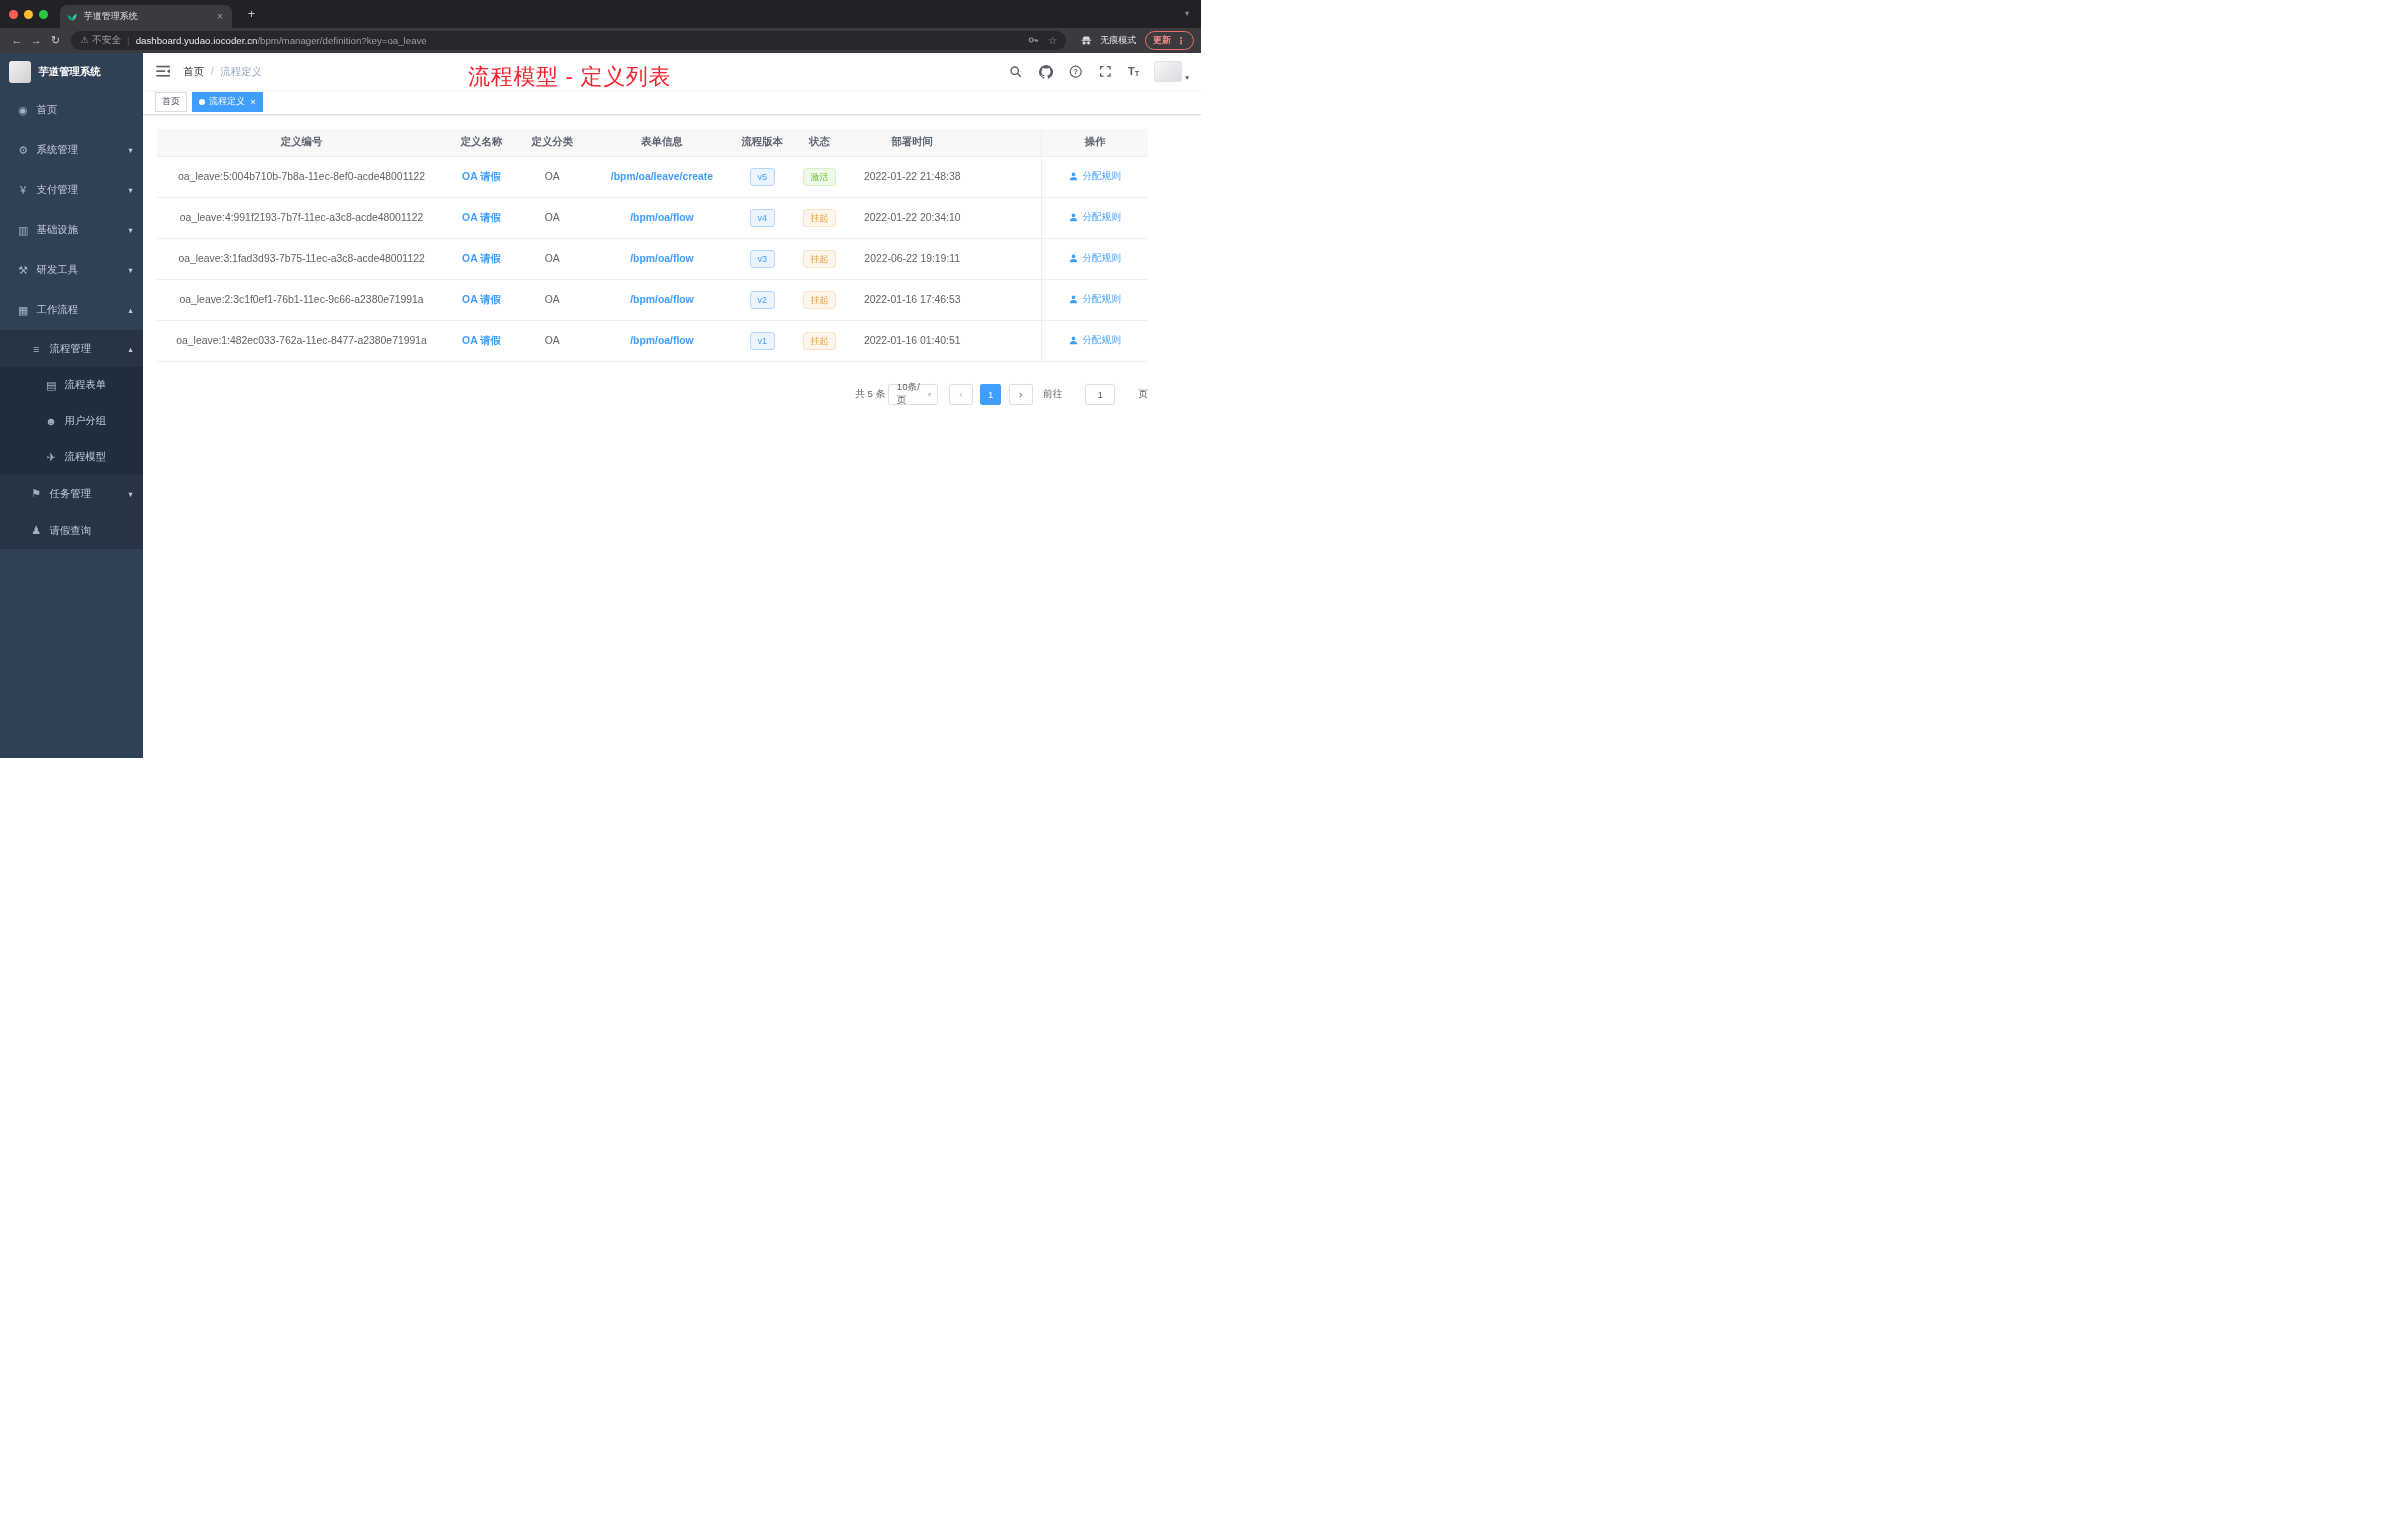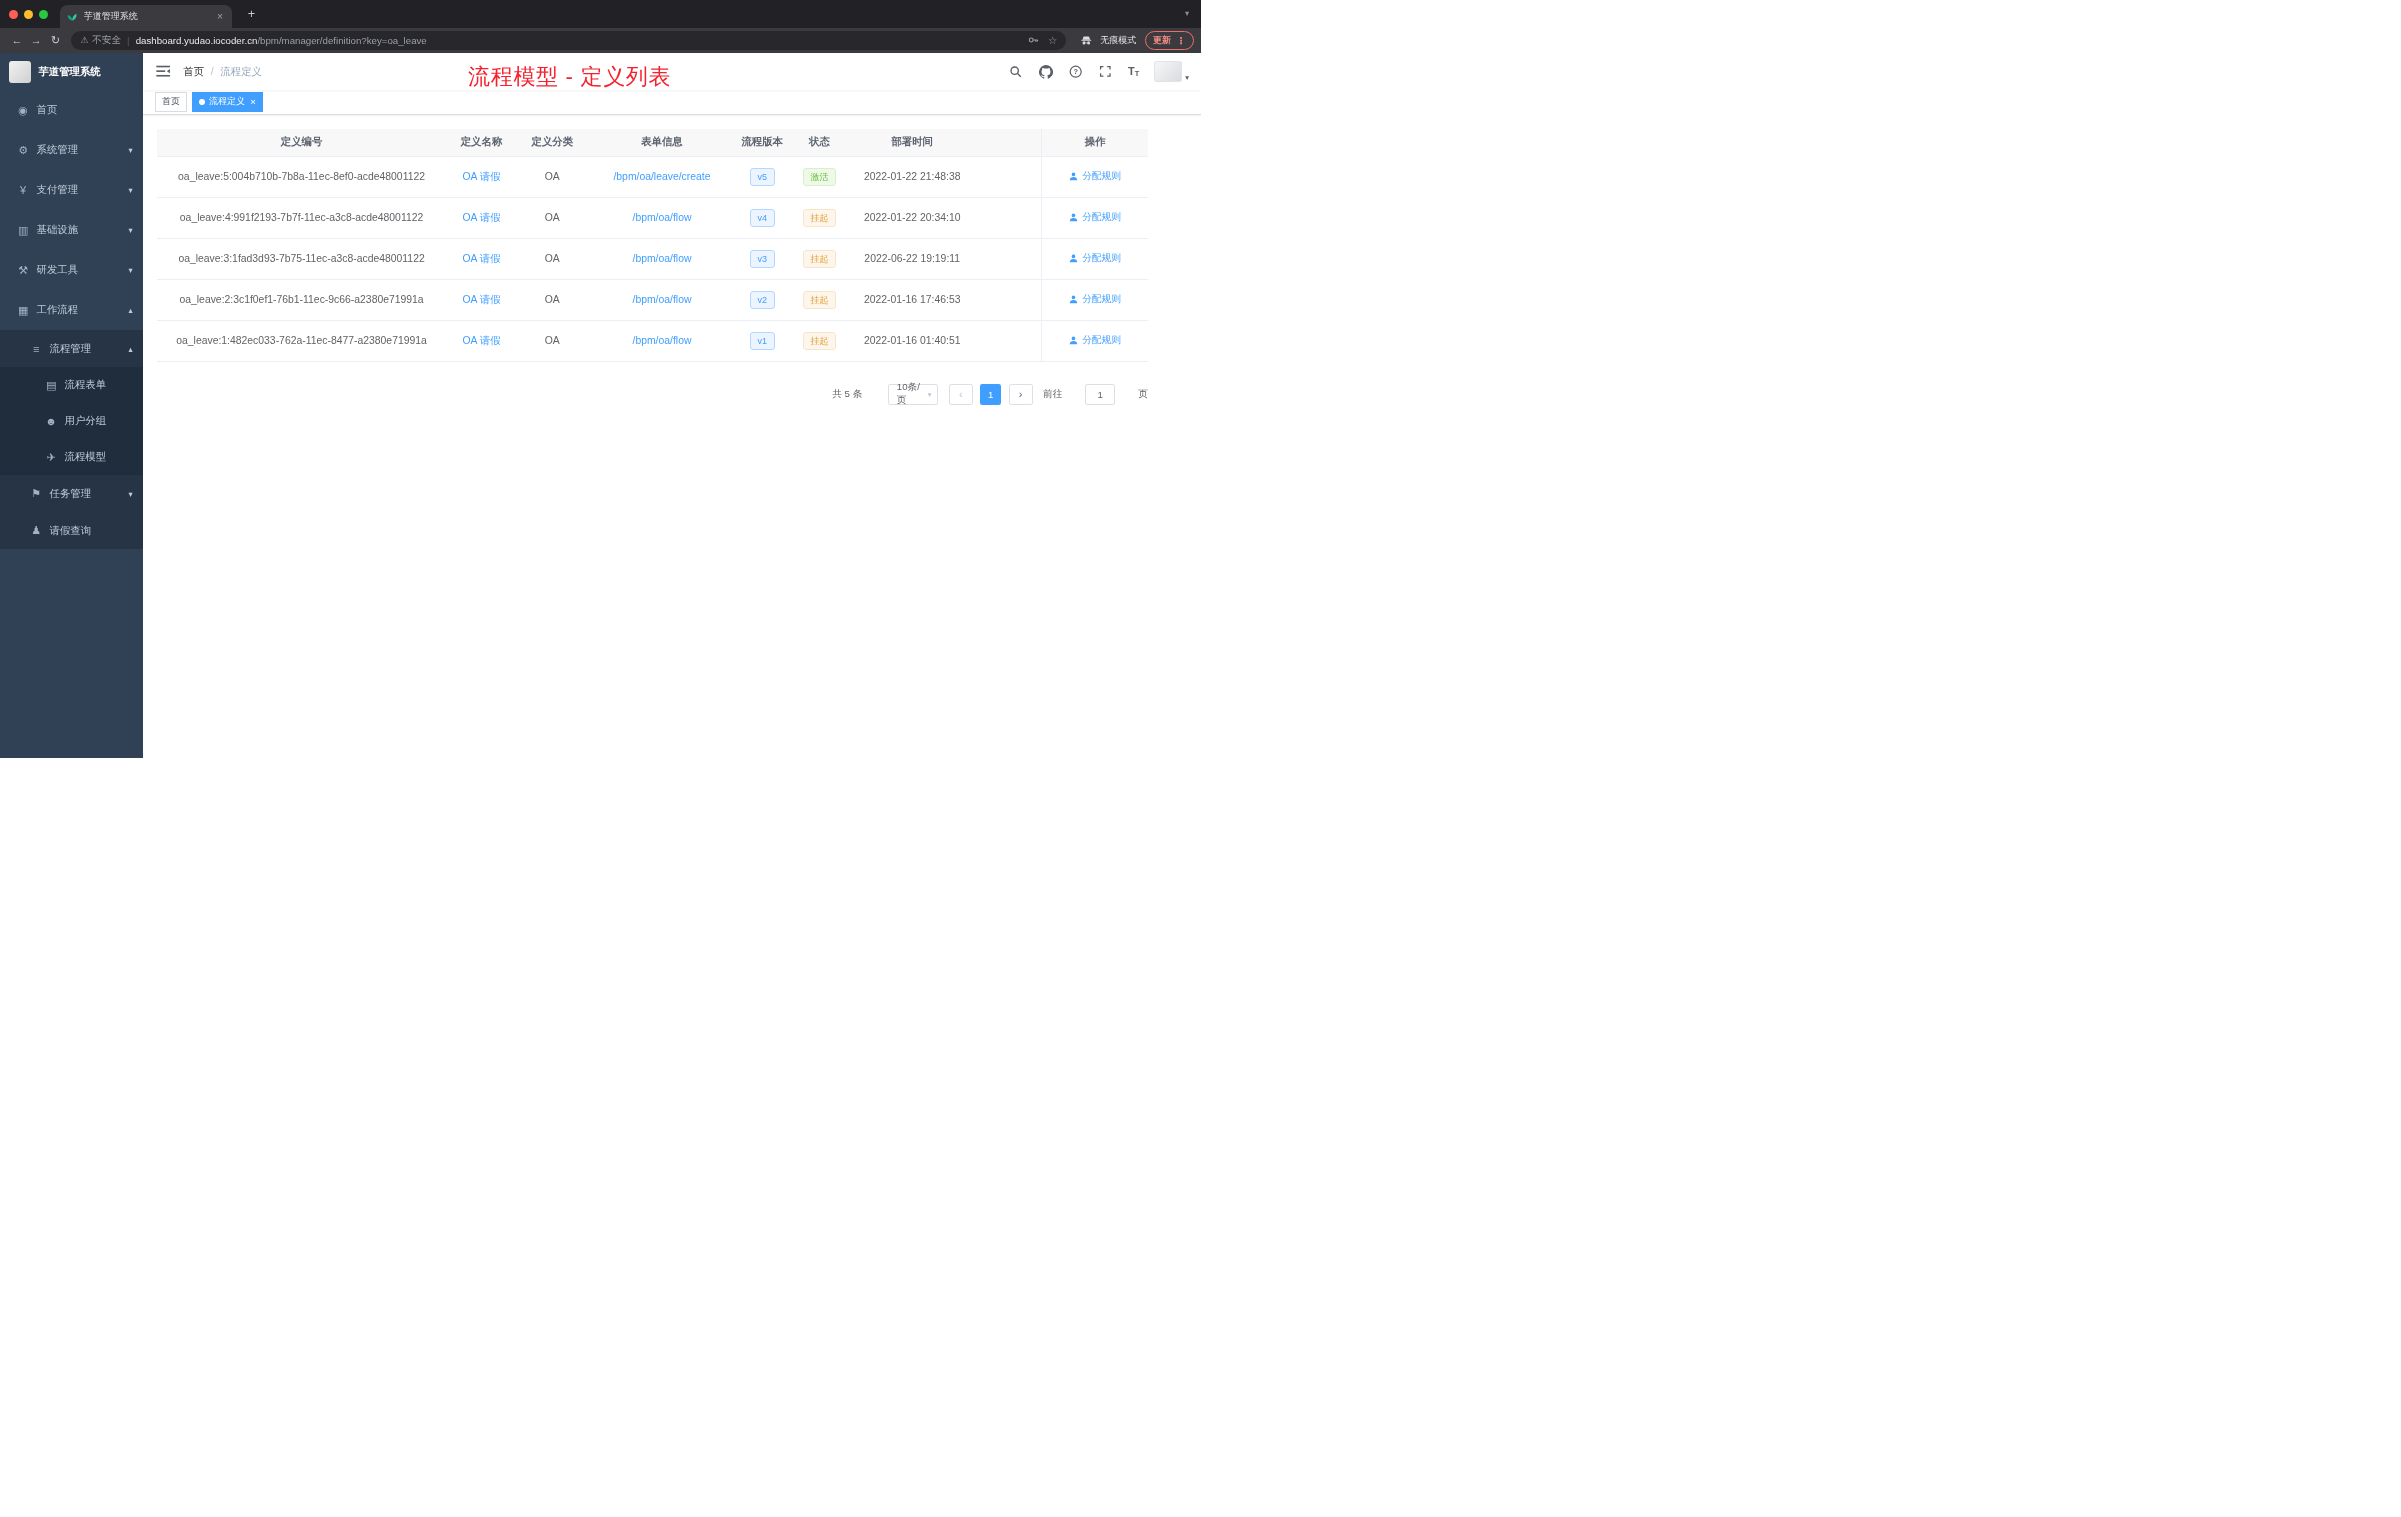--- a/index.html
+++ b/index.html
@@ -83,30 +83,30 @@
   .c-id { width:290px; }
   .c-name { width:71px; }
   .c-cat { width:71px; }
   .c-form { width:149px; }
   .c-ver { width:52px; }
   .c-status { width:63px; }
   .c-time { width:123px; }
   .c-fill { width:68px; }
   .c-ops { width:107px; border-left:0.7px solid #ebeef5; align-self:stretch; display:flex; align-items:center; justify-content:center; }
   .thead .c-ops { border-left:0.7px solid #ebeef5; }
-  .link { color:#409eff; cursor:pointer; text-decoration:none; }
+  .link { color:#409eff; cursor:pointer; text-decoration:none;font-weight:bold; }
   .vtag { display:inline-block; height:18px; line-height:16.3px; padding:0 6.7px; font-size:9px; color:#409eff; background:#ecf5ff; border:0.7px solid #b3d8ff; border-radius:3px; }
   .stag { display:inline-block; height:18px; line-height:16.3px; padding:0 6.7px; font-size:9px; border-radius:3px; }
   .stag.success { color:#67c23a; background:#eef9e8; border:0.7px solid #d8efc8; }
   .stag.warning { color:#e6a23c; background:#fdf6ec; border:0.7px solid #f8e5c5; }
   .ops { display:inline-flex; align-items:center; gap:3.7px; color:#409eff; font-size:9.7px; cursor:pointer; text-decoration:none; }
 
   
   .pager { width:991px; margin-top:22px; display:flex; align-items:center; justify-content:flex-end; font-size:9.7px; color:#606266; }
-  .pg-total { margin-right:26px; }
+  .pg-total { margin-right:3px; }
   .pg-select { width:50px; height:21px; border:0.7px solid #dcdfe6; border-radius:2.2px; display:flex; align-items:center; padding:0 6px 0 7.4px; margin-right:10.4px; cursor:pointer; background:#fff; }
   .pg-select .val { flex:1; }
   .pg-select .caret { color:#c0c4cc; font-size:7.4px; }
   .pg-btn { width:24px; height:21px; border:0.7px solid #dcdfe6; border-radius:2.2px; background:#fff; display:flex; align-items:center; justify-content:center; font-size:11px; cursor:pointer; }
   .pg-btn.prev { color:#c0c4cc; }
   .pg-btn.next { color:#606266; }
   .pg-page { width:21px; height:21px; margin:0 7.4px; border-radius:2.2px; background:#409eff; color:#fff; display:flex; align-items:center; justify-content:center; font-size:9.7px; cursor:pointer; }
   .pg-goto { margin-left:10.4px; display:flex; align-items:center; gap:23px; }
   .pg-input { width:30px; height:21px; border:0.7px solid #dcdfe6; border-radius:2.2px; text-align:center; font-size:9.7px; color:#606266; outline:none; }
 </style>

